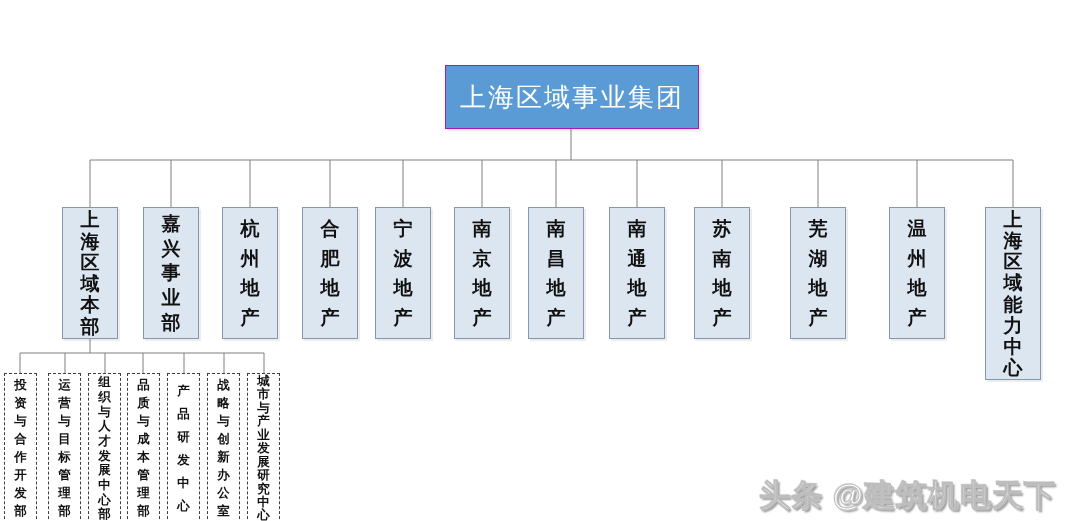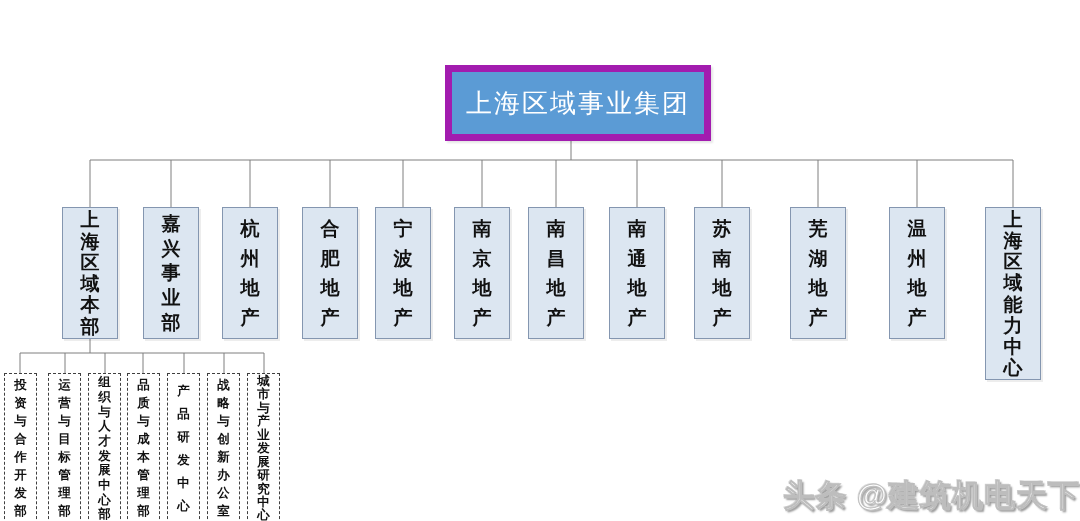--- a/index.html
+++ b/index.html
@@ -10,21 +10,21 @@
     overflow:hidden;
     font-family:"Liberation Sans", sans-serif;
   }
   
   #connectors{position:absolute;left:0;top:0;width:1080px;height:521px;}
   #connectors line{stroke:#7f7f7f;stroke-width:1;}
 
   
   .root-node{
     position:absolute;left:445px;top:65px;width:252px;height:62px;
-    background:#5b9bd5;border:7px solid #a21caf;
+    background:#5b9bd5;border:1px solid #a21caf;
     display:flex;align-items:center;justify-content:center;
     color:#ffffff;font-size:26px;letter-spacing:2px;font-weight:400;
     box-shadow:2px 2px 2px rgba(0,0,0,0.10);
   }
 
   
   .l2{
     position:absolute;top:207px;width:56px;height:132px;
     background:#dce6f1;border:1px solid #8496b0;
     box-shadow:2px 2px 0 rgba(0,0,0,0.07);
@@ -49,21 +49,21 @@
   .l3 .vchars{
     width:100%;height:100%;
     display:flex;flex-direction:column;align-items:center;justify-content:space-evenly;
     font-size:12.5px;font-weight:700;color:#111;line-height:1;
   }
   .m0{left:4px}.m1{left:48px}.m2{left:88px}.m3{left:127px}
   .m4{left:167px}.m5{left:207px}.m6{left:247px}
 
   
   .watermark{
-    position:absolute;right:0;bottom:4px;
+    position:absolute;right:24px;bottom:4px;
     font-size:31px;font-weight:700;letter-spacing:1px;
     color:#fdfdfd;
     -webkit-text-stroke:1px #bdbdbd;
     text-shadow:2px 2px 2px #9a9a9a, -1px -1px 0 #dcdcdc;
     white-space:nowrap;
   }
 </style>
 </head>
 <body>
 

